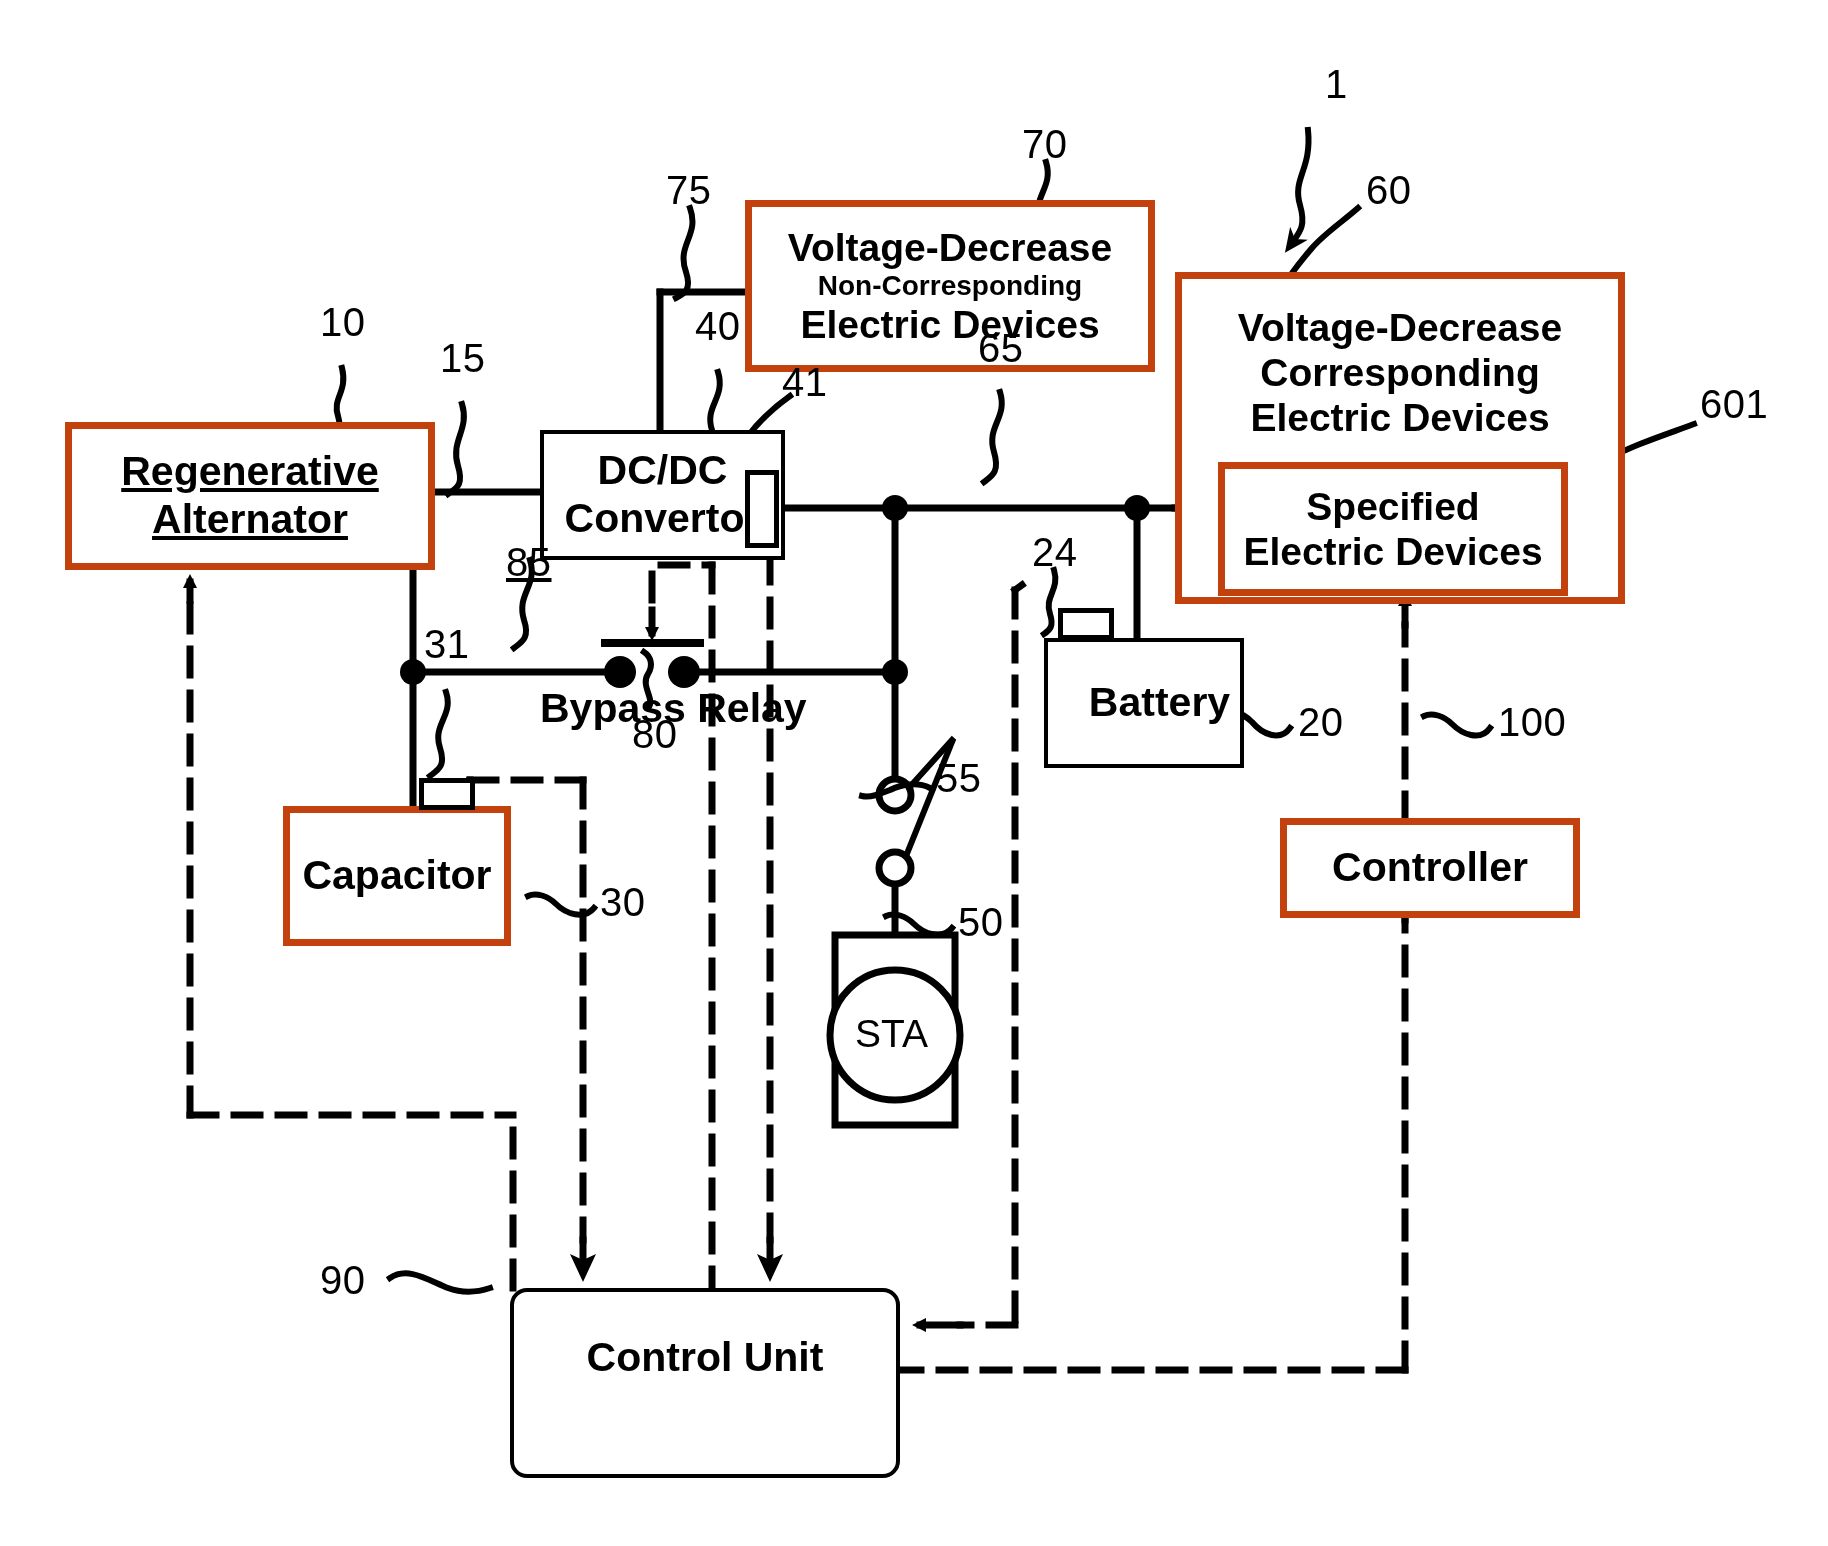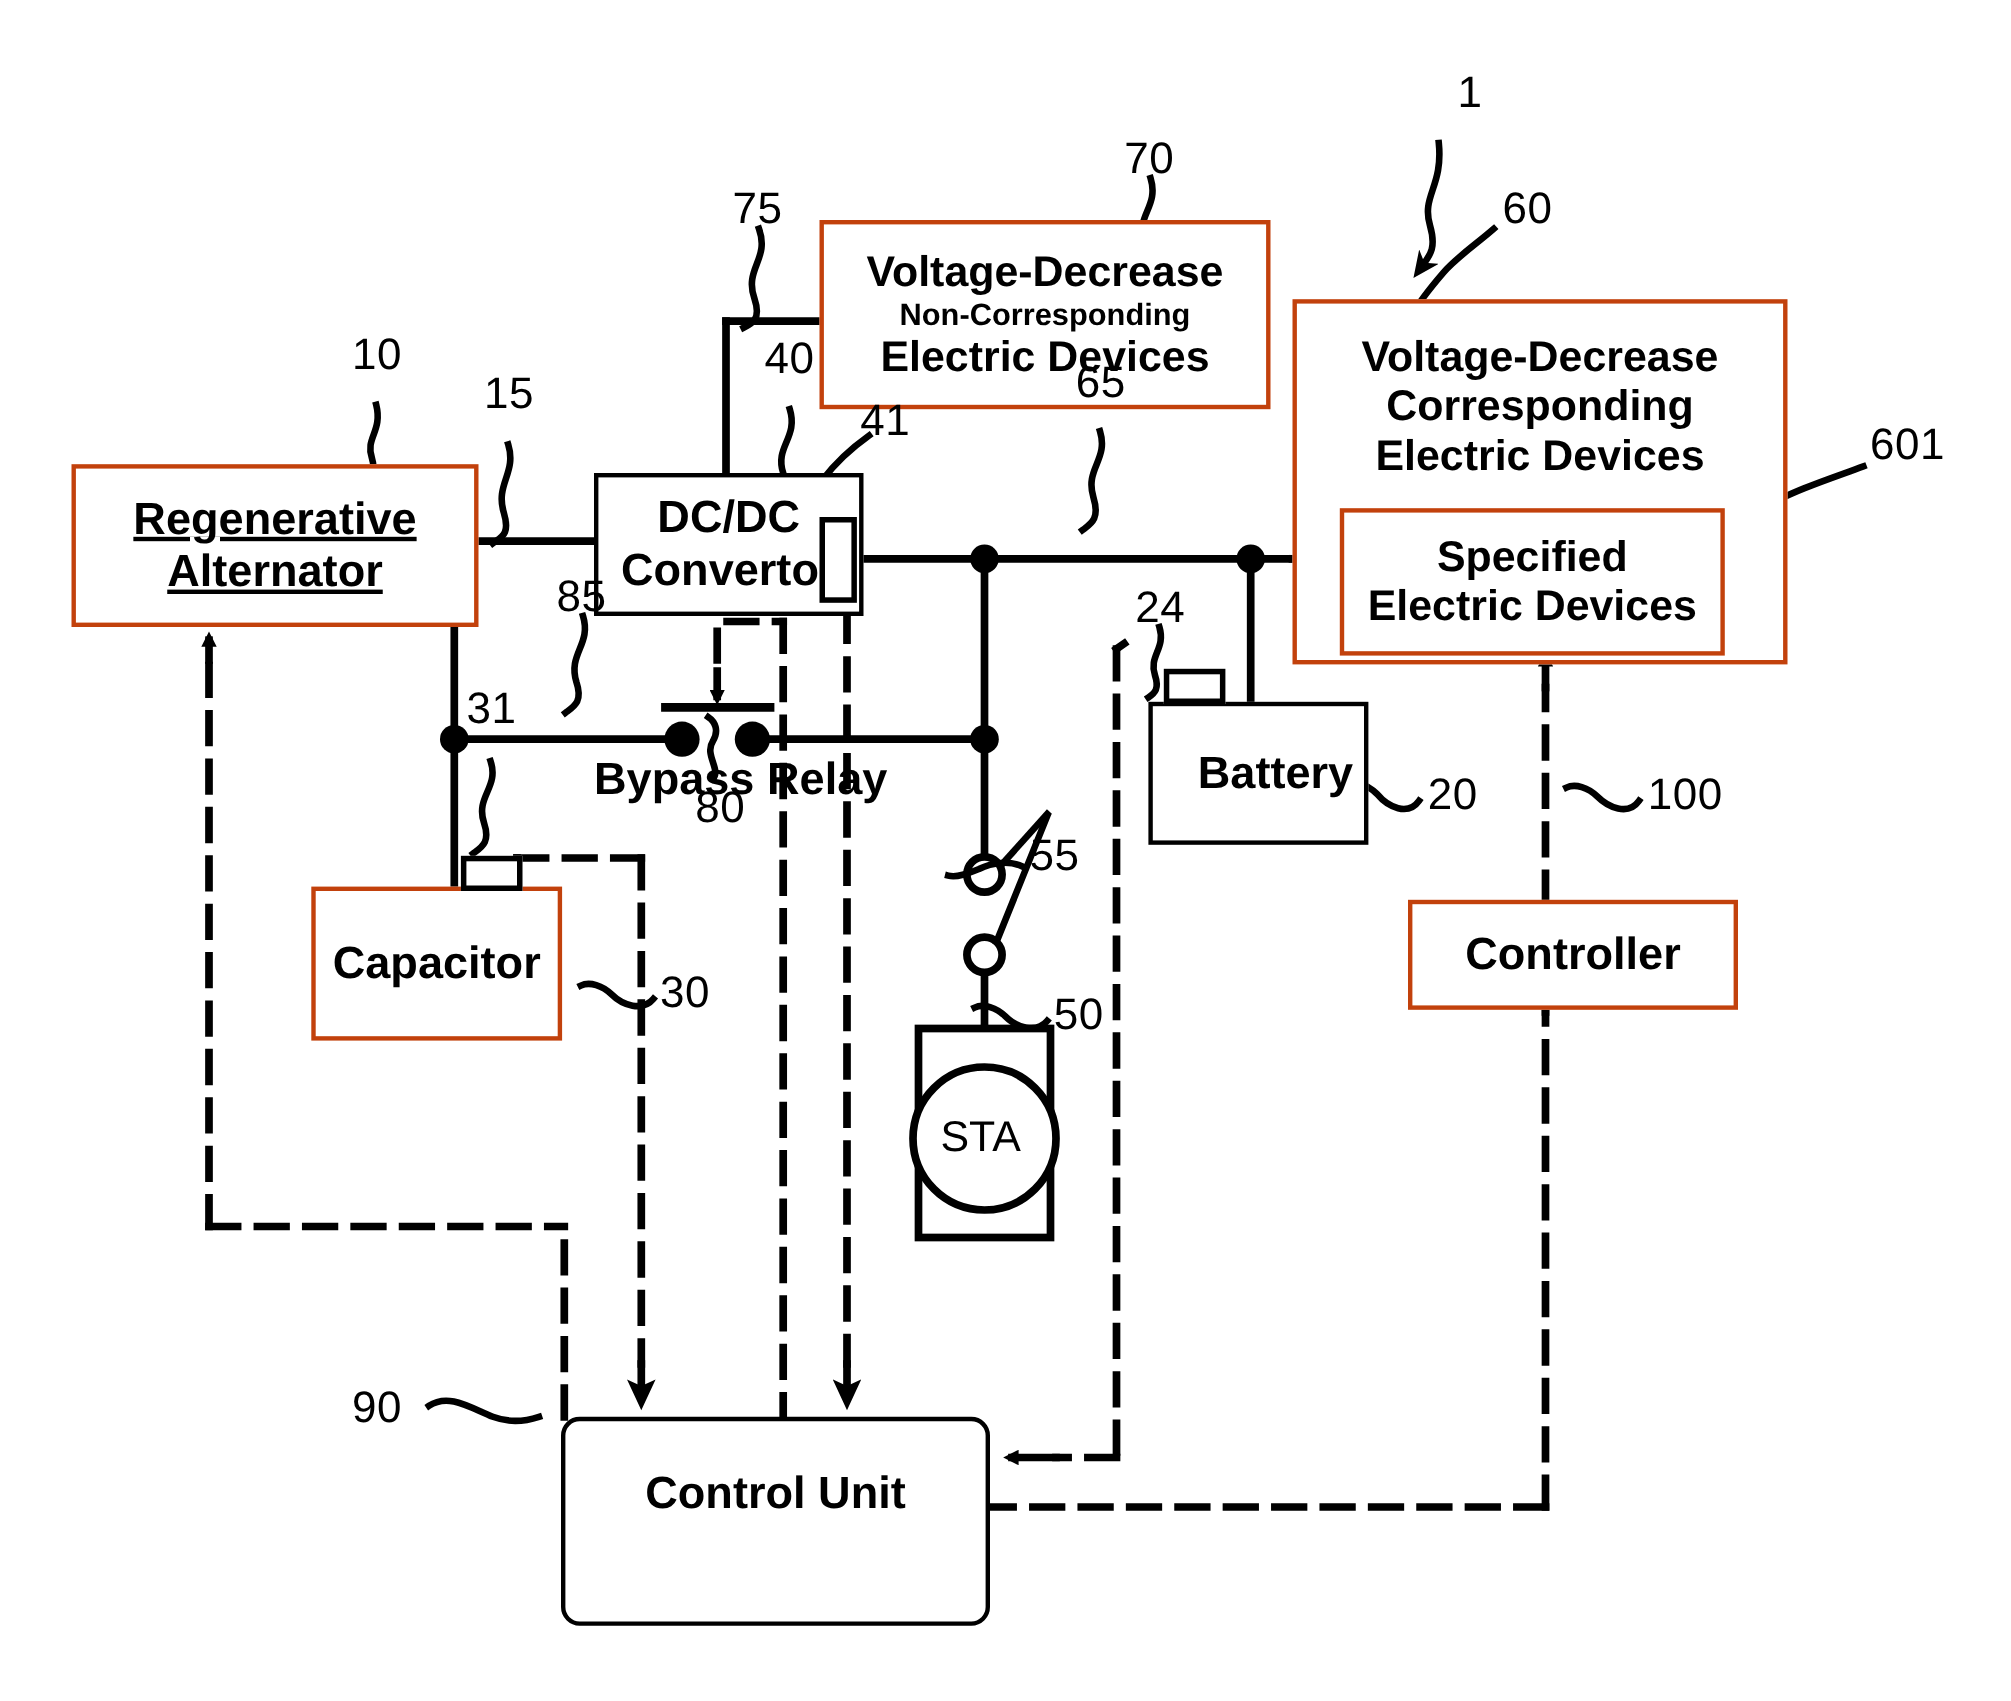--- a/index.html
+++ b/index.html
@@ -27,21 +27,21 @@
     box-sizing:border-box;
     background:#ffffff;
     display:flex;
     flex-direction:column;
     align-items:center;
     justify-content:center;
     text-align:center;
     line-height:1.16;
     z-index:5;
   }
-  .box.heavy{ border:4px solid #c2410c; }
+  .box.heavy{ border:7px solid #c2410c; }
   .box.thin { border:4px solid #000; }
   .box .ln{ display:block; white-space:nowrap; }
   .b-bold .ln{ font-weight:bold; }
 
   
   .ref{
     position:absolute;
     font-size:40px;
     font-weight:normal;
     letter-spacing:0.5px;
@@ -276,17 +276,17 @@
   <div class="ref" style="left:695px;  top:304px;">40</div>
   <div class="ref" style="left:782px;  top:360px;">41</div>
   <div class="ref" style="left:958px;  top:900px;">50</div>
   <div class="ref" style="left:936px;  top:756px;">55</div>
   <div class="ref" style="left:1366px; top:168px;">60</div>
   <div class="ref" style="left:1700px; top:382px;">601</div>
   <div class="ref" style="left:978px;  top:326px;">65</div>
   <div class="ref" style="left:1022px; top:122px;">70</div>
   <div class="ref" style="left:666px;  top:168px;">75</div>
   <div class="ref" style="left:632px;  top:712px;">80</div>
-  <div class="ref" style="left:506px;  top:520px;">85</div>
+  <div class="ref" style="left:506px;  top:540px;text-decoration:underline;">85</div>
   <div class="ref" style="left:320px;  top:1258px;">90</div>
   <div class="ref" style="left:1498px; top:700px;">100</div>
 
 </div>
 
 </body></html>

